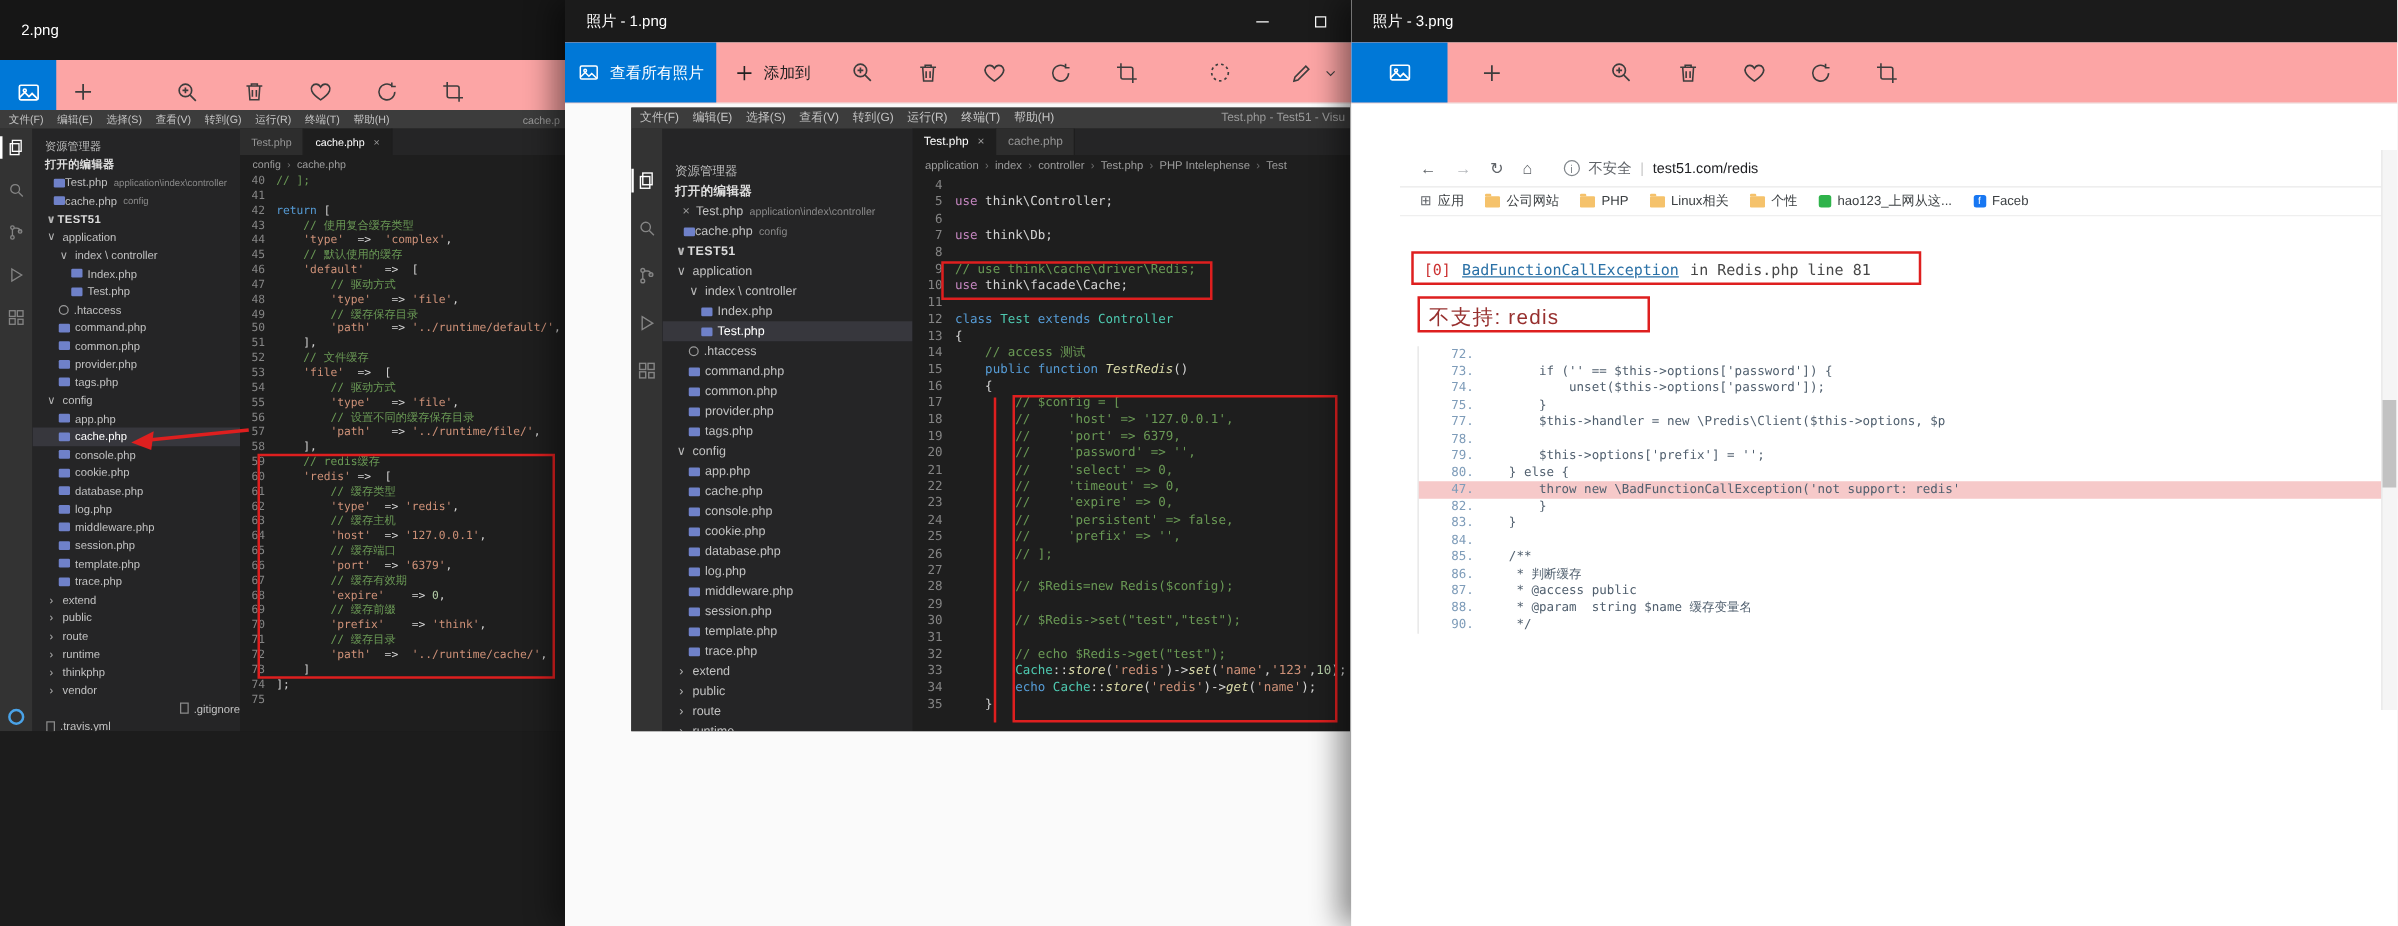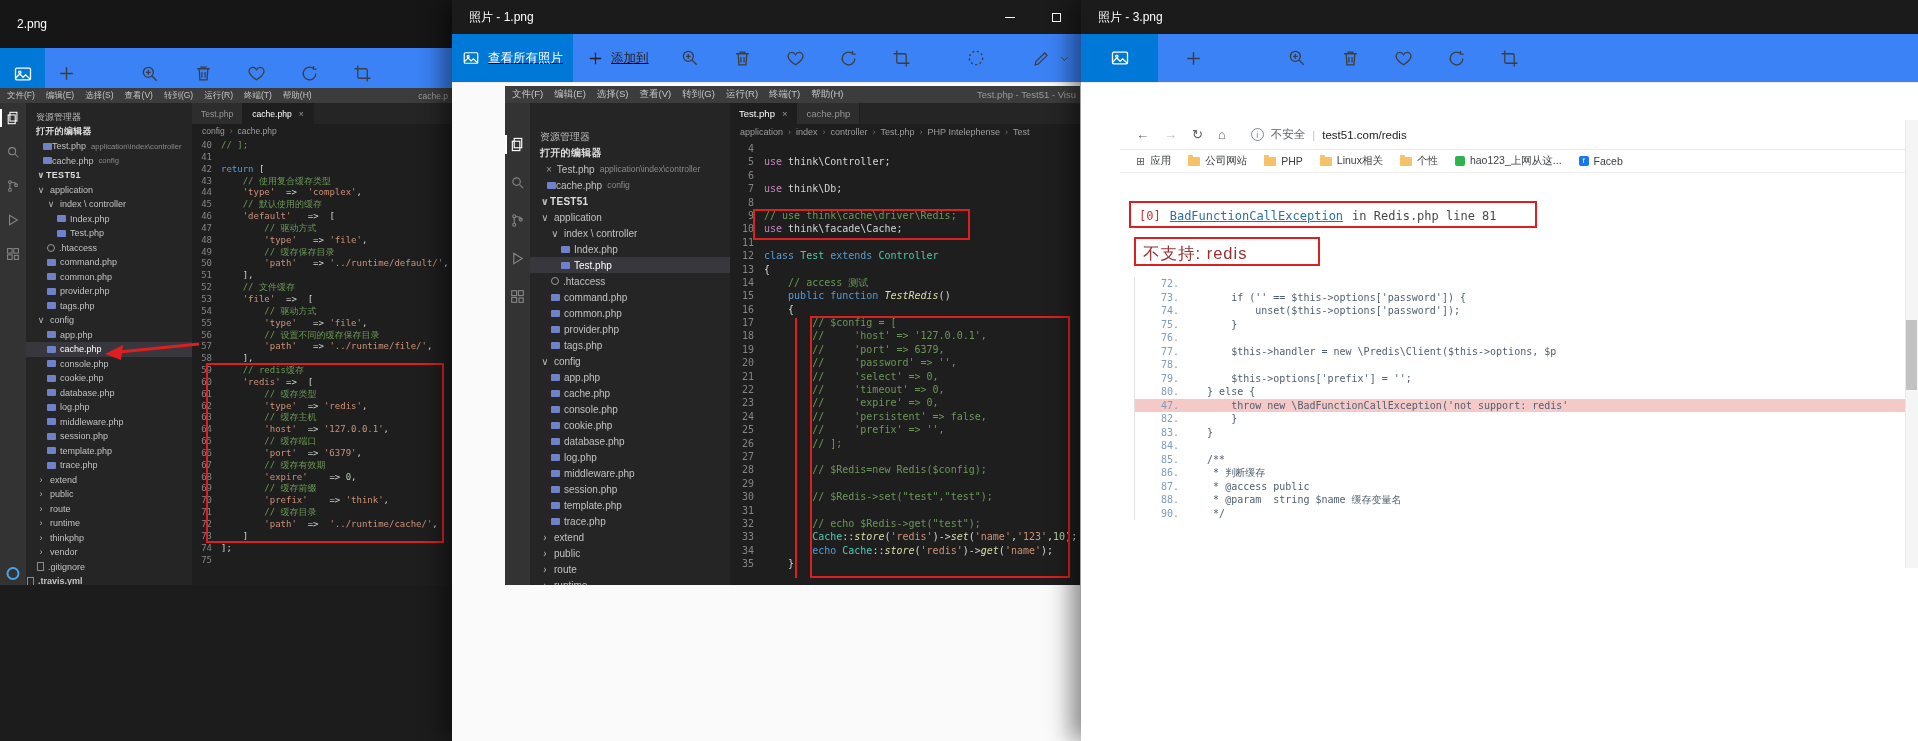--- a/index.html
+++ b/index.html
@@ -15,21 +15,21 @@
 
   .ptitle { background:#1b1b1b; color:#fff; font-size:12px; display:flex; align-items:center;
             padding-left:17px; position:relative; }
   .win-left .ptitle { height:48px; background:#161616; }
   .win-mid .ptitle, .win-right .ptitle { height:34px; }
   .wbtns { position:absolute; right:2px; top:0; height:100%; display:flex; }
   .wbtn { width:46px; height:100%; display:flex; align-items:center; justify-content:center; }
   .glyph-min { width:10px; height:1px; background:#fff; display:block; }
   .glyph-max { width:9px; height:9px; border:1px solid #fff; display:block; }
 
-  .ptoolbar { background:#3b82f6; display:flex; align-items:center; position:relative; border-bottom:1px solid #ececec;text-decoration:underline; }
+  .ptoolbar { background:#fca5a5; display:flex; align-items:center; position:relative; border-bottom:1px solid #ececec; }
   .win-left .ptoolbar { height:52px; }
   .win-mid .ptoolbar, .win-right .ptoolbar { height:49px; }
   .tbtn { display:flex; align-items:center; justify-content:center; color:#3d3d3d; flex:none; }
   .tbtn svg { display:block; }
   .pbtn-blue { background:#0078d7; color:#fff; height:100%; display:flex; align-items:center;
                justify-content:center; gap:8px; font-size:12.5px; flex:none; }
   .win-left .pbtn-blue { width:45px; }
   .win-mid  .pbtn-blue { width:121px; }
   .win-right .pbtn-blue { width:77px; }
   .addto { display:flex; align-items:center; gap:7px; font-size:12.5px; color:#222; margin-left:14px; }
@@ -358,24 +358,24 @@
                     <span class="tree-label">route</span>
                   </span><span class="sb-row tree-row" style="padding-left: 10px;">
                     <span class="tw">›</span>
                     <span class="tree-label">runtime</span>
                   </span><span class="sb-row tree-row" style="padding-left: 10px;">
                     <span class="tw">›</span>
                     <span class="tree-label">thinkphp</span>
                   </span><span class="sb-row tree-row" style="padding-left: 10px;">
                     <span class="tw">›</span>
                     <span class="tree-label">vendor</span>
-                  </span><span class="sb-row tree-row" style="padding-left: 10px;">
+                  </span><span class="sb-row tree-row" style="padding-left: 10px; justify-content: flex-end;">
                     <span class="tw ticon file"></span>
                     <span class="tree-label">.gitignore</span>
-                  </span><span class="sb-row tree-row" style="padding-left: 0; font-weight: bold;">
+                  </span><span class="sb-row tree-row" style="padding-left: 10px;">
                     <span class="tw ticon file"></span>
                     <span class="tree-label">.travis.yml</span>
                   </span></div>
             </div>
           </div>
           <div class="vs-editor">
             <div class="vs-tabs" id="vsl-tabs">
                 <span class="tab">
                   <span class="tab-label">Test.php</span>
                 </span>
@@ -1067,24 +1067,20 @@
               </span>
               <span class="bl">
                 <span class="bln">74.</span>
                 <span class="blt">            unset($this-&gt;options['password']);</span>
               </span>
               <span class="bl">
                 <span class="bln">75.</span>
                 <span class="blt">        }</span>
               </span>
               <span class="bl">
-                <span class="bln">76.</span>
-                <span class="blt"></span>
-              </span>
-              <span class="bl">
                 <span class="bln">77.</span>
                 <span class="blt">        $this-&gt;handler = new \Predis\Client($this-&gt;options, $p</span>
               </span>
               <span class="bl">
                 <span class="bln">78.</span>
                 <span class="blt"></span>
               </span>
               <span class="bl">
                 <span class="bln">79.</span>
                 <span class="blt">        $this-&gt;options['prefix'] = '';</span>

